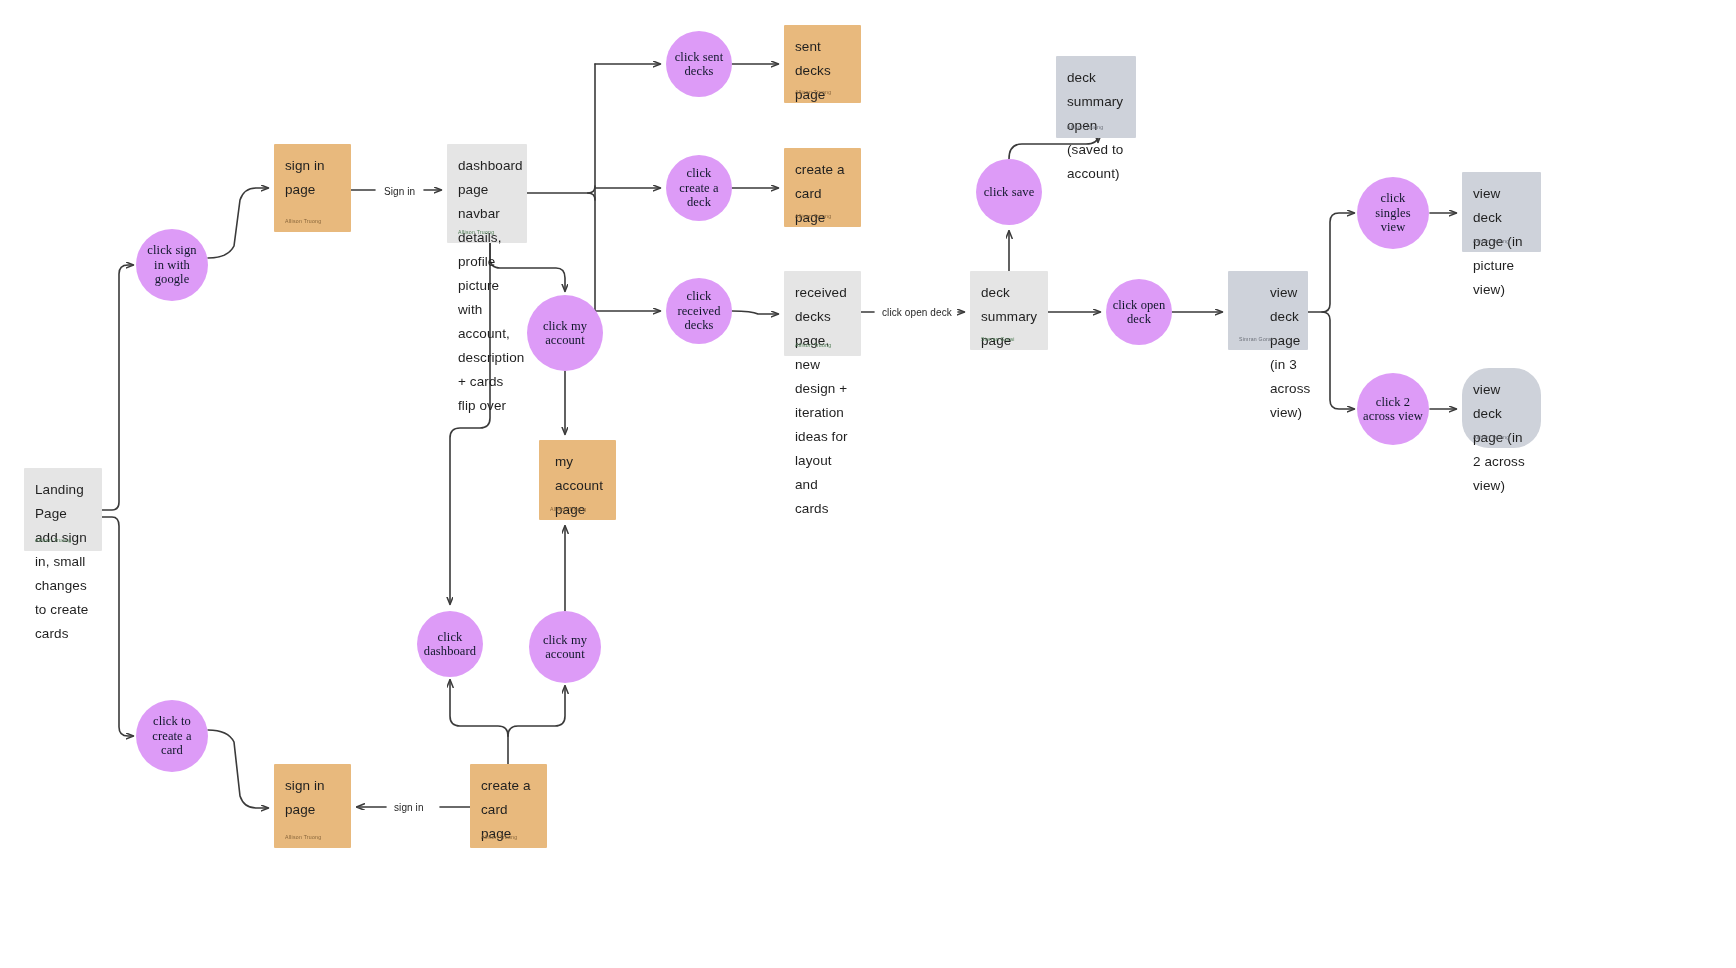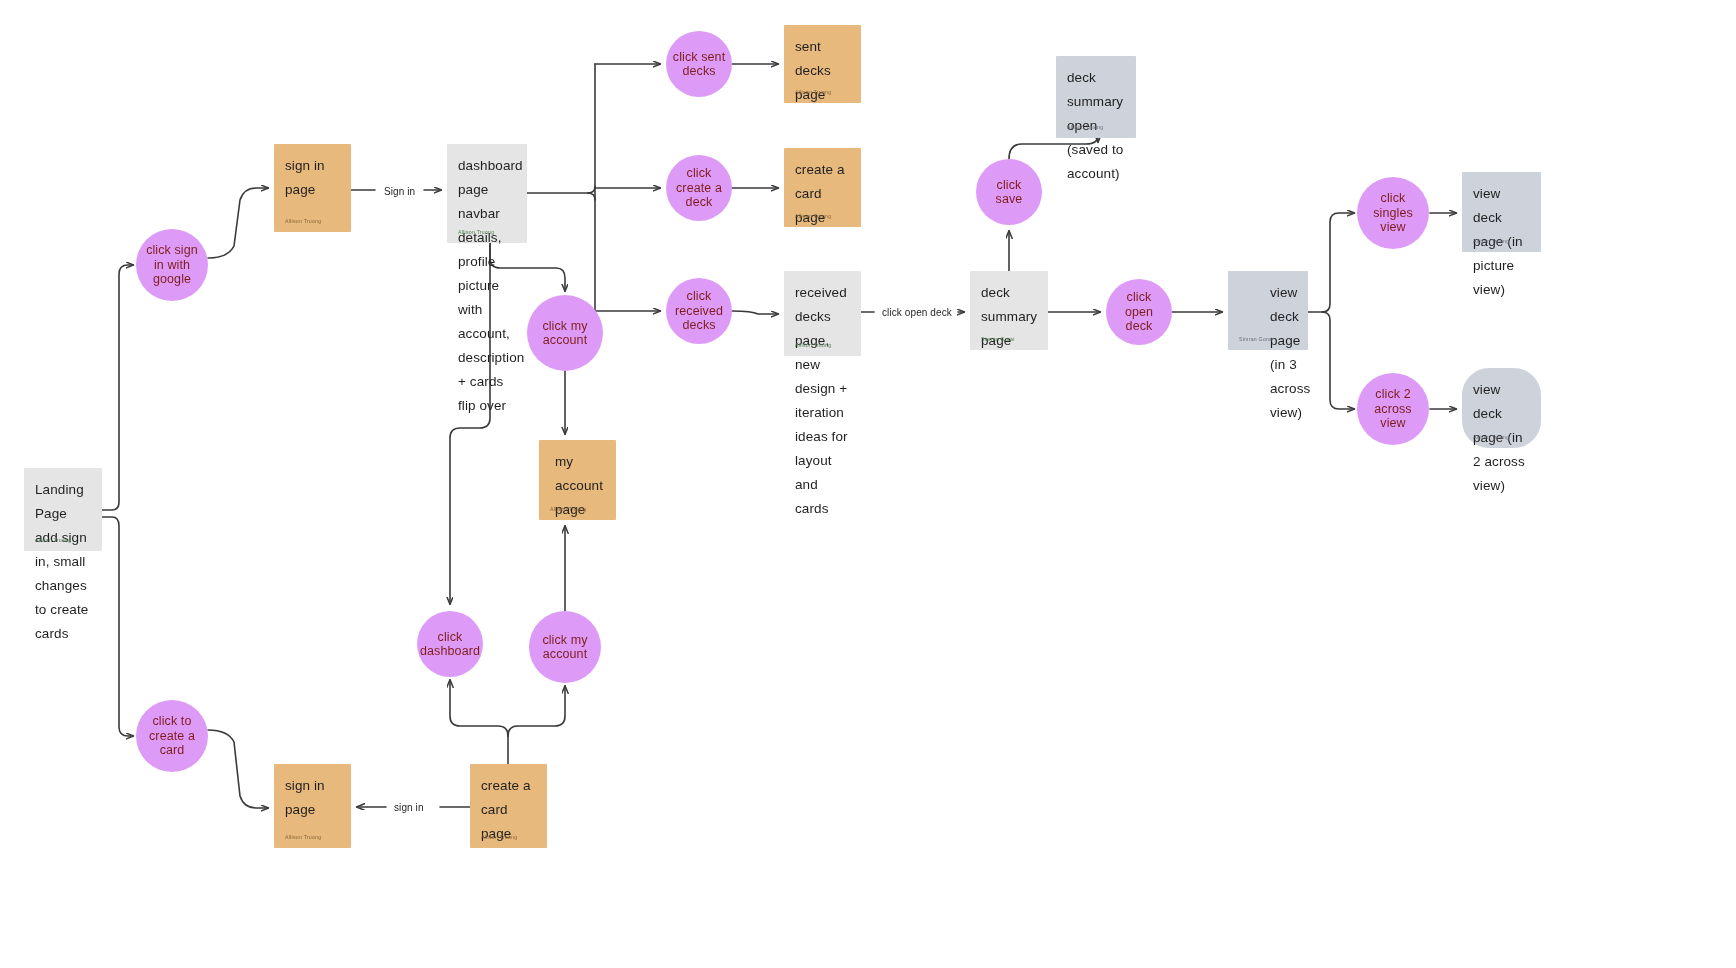--- a/index.html
+++ b/index.html
@@ -63,25 +63,26 @@
     background: #dd9bf7;
     border-radius: 50%;
     display: flex;
     align-items: center;
     justify-content: center;
     text-align: center;
   }
   .bubble .bubble-text {
     font-size: 12.5px;
     line-height: 14.5px;
-    color: #7f1d1d;
+    color: #0f172a;
     letter-spacing: 0.1px;
     white-space: pre-line;
     padding: 0 6px;
     display: block;
+    font-family: Liberation Serif, serif;
   }
 
   
   .edge-label {
     position: absolute;
     font-size: 10px;
     line-height: 15px;
     color: #1f1f1f;
     letter-spacing: 0.1px;
     white-space: nowrap;

